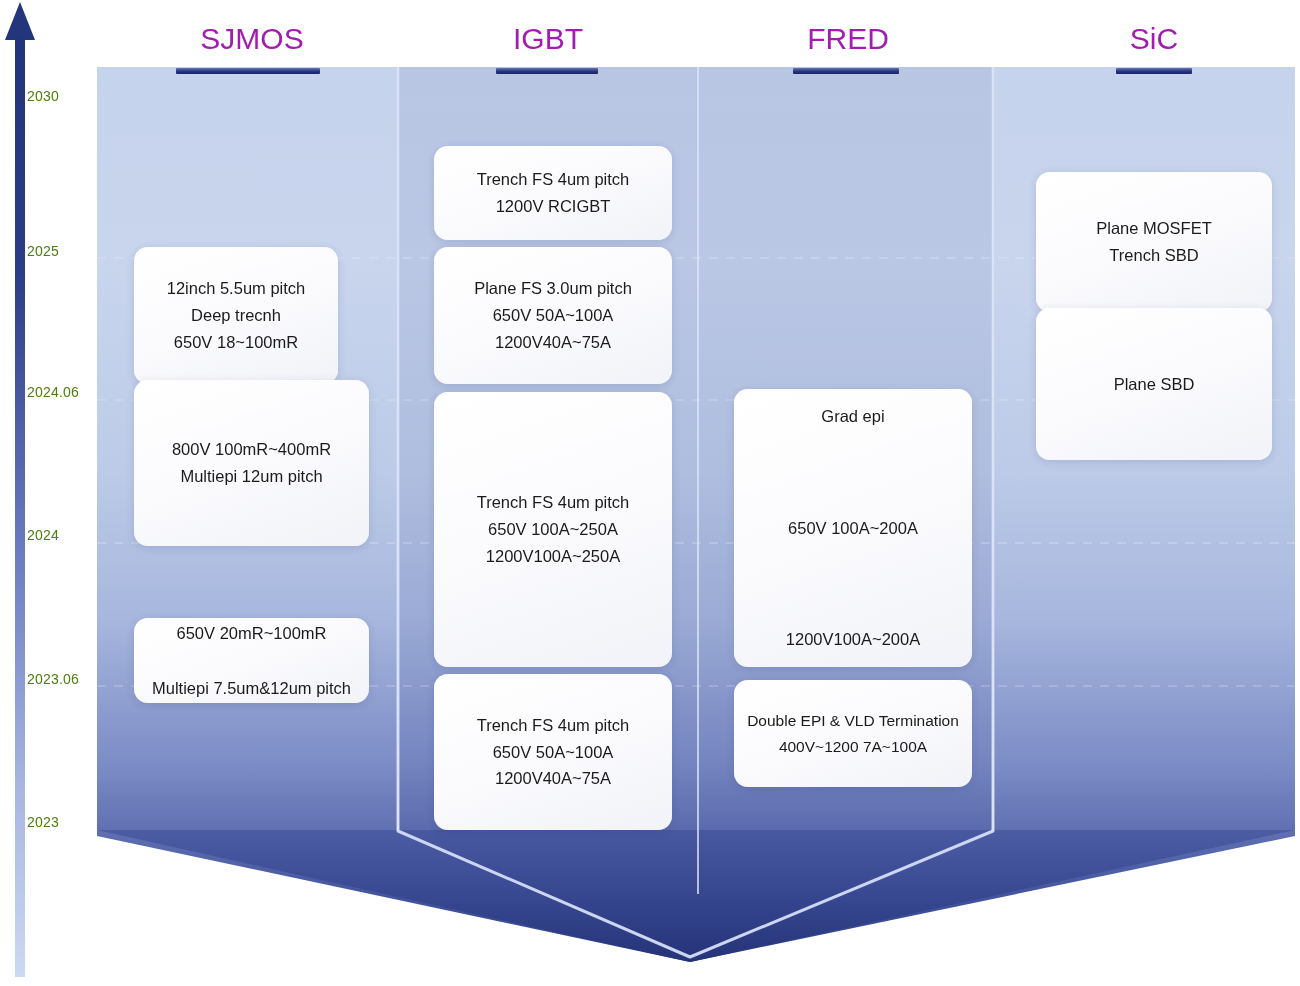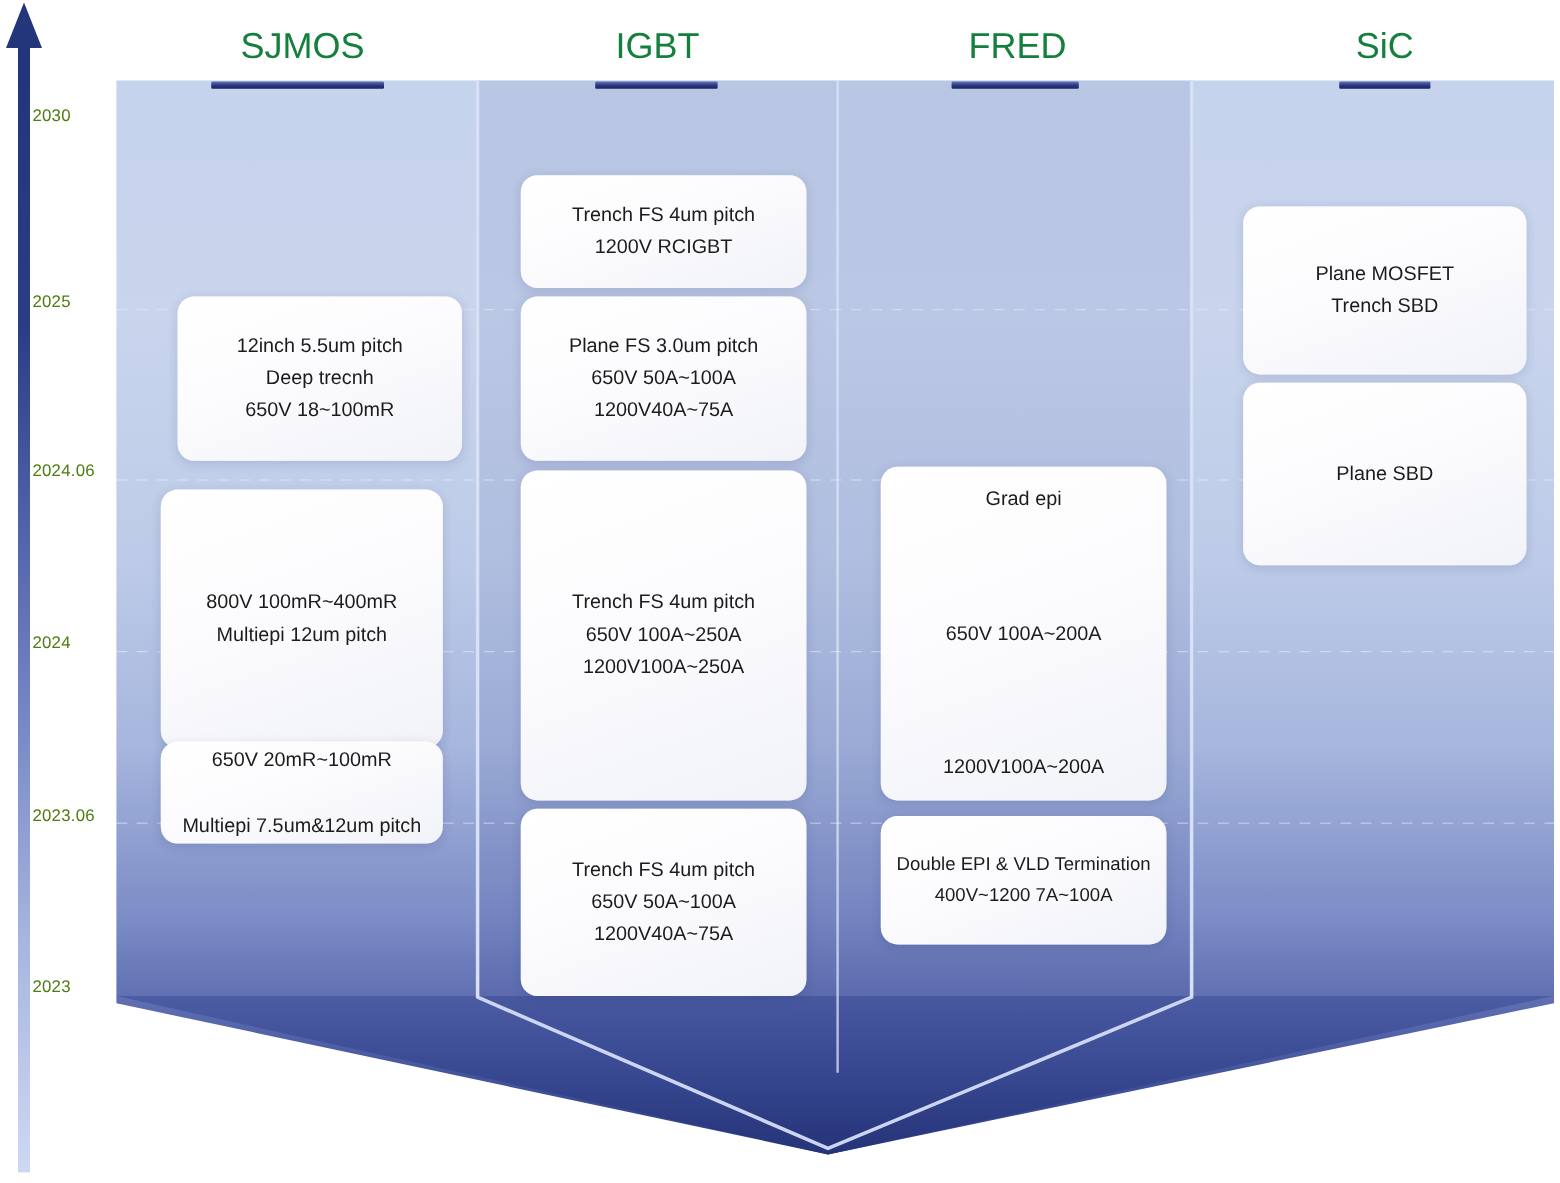--- a/index.html
+++ b/index.html
@@ -46,21 +46,21 @@
     font-family: "Liberation Sans", sans-serif;
     letter-spacing: 0.2px;
     white-space: nowrap;
   }
 
   
   .col-header {
     position: absolute;
     top: 22px;
     text-align: center;
-    color: #15803d;
+    color: #a21caf;
     font-size: 30px;
     font-family: "Liberation Sans", sans-serif;
     white-space: nowrap;
   }
   .col-underline {
     position: absolute;
     height: 6px;
     border-radius: 1px;
     background: linear-gradient(180deg, #6275b6 0%, #27357e 55%, #1a2560 100%);
   }
@@ -164,27 +164,27 @@
 
   <div class="col-header" style="left:478px; width:140px;">IGBT</div>
   <div class="col-underline" style="left:496px; top:68px; width:102px;"></div>
 
   <div class="col-header" style="left:778px; width:140px;">FRED</div>
   <div class="col-underline" style="left:793px; top:68px; width:106px;"></div>
 
   <div class="col-header" style="left:1084px; width:140px;">SiC</div>
   <div class="col-underline" style="left:1116px; top:68px; width:76px;"></div>
 
-  <div class="card" style="left:134px; top:247px; width:237px; height:137px;margin-left:14px;">
+  <div class="card" style="left:134px; top:247px; width:204px; height:137px;">
     <div class="line">12inch 5.5um pitch</div>
     <div class="line">Deep trecnh</div>
     <div class="line">650V 18~100mR</div>
   </div>
 
-  <div class="card" style="left:134px; top:408px; width:235px; height:215px;">
+  <div class="card" style="left:134px; top:380px; width:235px; height:166px;">
     <div class="line">800V 100mR~400mR</div>
     <div class="line">Multiepi 12um pitch</div>
   </div>
 
   <div class="card" style="left:134px; top:618px; width:235px; height:85px;gap:28px;">
     <div class="line">650V 20mR~100mR</div>
     <div class="line">Multiepi 7.5um&amp;12um pitch</div>
   </div>
 
   <div class="card" style="left:434px; top:146px; width:238px; height:94px;">
@@ -219,17 +219,17 @@
   <div class="card" style="left:734px; top:680px; width:238px; height:107px; font-size:15.5px;">
     <div class="line">Double EPI &amp; VLD Termination</div>
     <div class="line">400V~1200 7A~100A</div>
   </div>
 
   <div class="card" style="left:1036px; top:172px; width:236px; height:140px;">
     <div class="line">Plane MOSFET</div>
     <div class="line">Trench SBD</div>
   </div>
 
-  <div class="card" style="left:1036px; top:319px; width:236px; height:152px;">
+  <div class="card" style="left:1036px; top:308px; width:236px; height:152px;">
     <div class="line">Plane SBD</div>
   </div>
 
 </div>
 
 </body></html>

